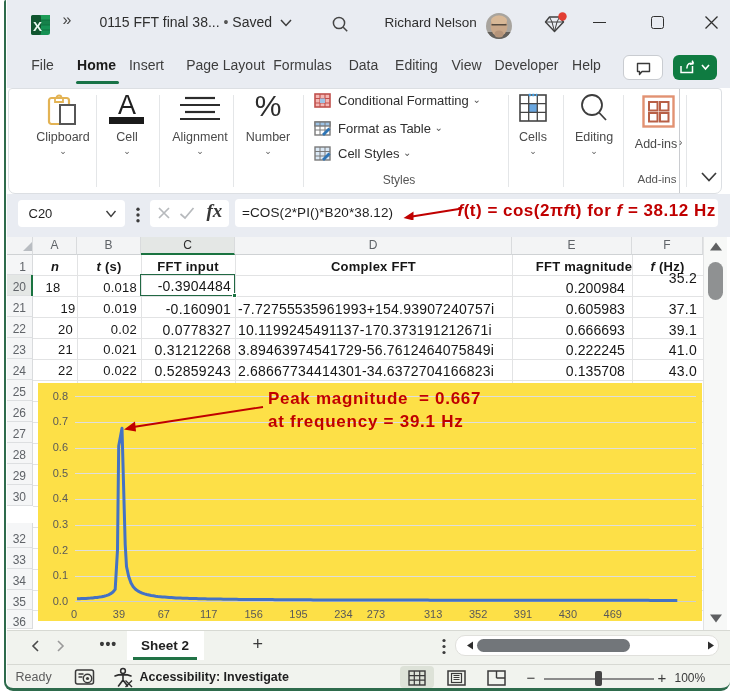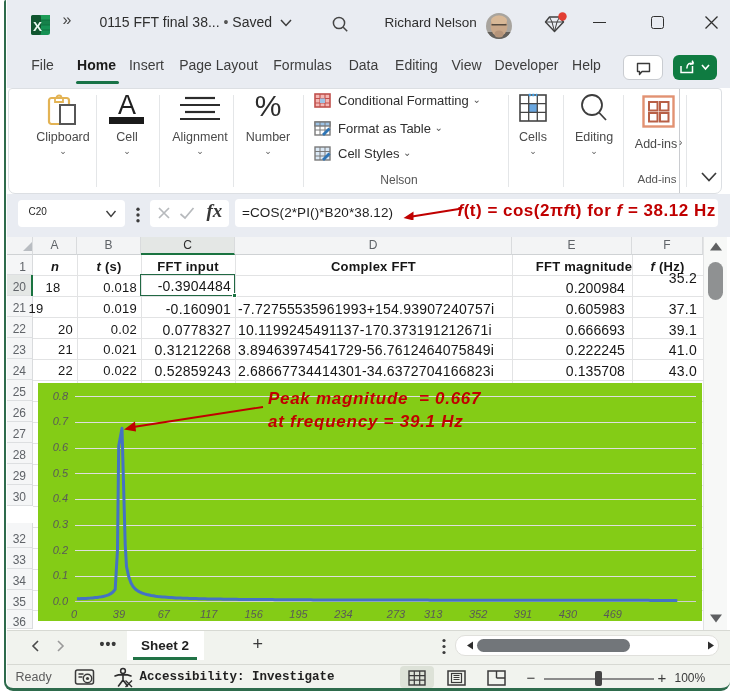--- a/index.html
+++ b/index.html
@@ -76,21 +76,21 @@
     <div class="abs" style="left:644px;top:16px;width:13px;height:13px;border:1.4px solid #303030;border-radius:2.5px;"></div>
     <svg class="abs" style="left:697px;top:15px" width="15" height="15" viewBox="0 0 15 15">
         <path d="M1.5 1.5 L13.5 13.5 M13.5 1.5 L1.5 13.5" stroke="#303030" stroke-width="1.3"></path>
       </svg>
   </div>
   <div id="tabsrow">
     <div class="rtab" style="left:23px;width:26px;">File</div>
     <div class="rtab" style="left:67px;width:46px;font-weight:bold;color:#1b1b1b;">Home</div>
     <div class="abs" style="left:69px;top:36px;width:43px;height:3px;background:#187347;border-radius:2px;"></div>
     <div class="rtab" style="left:119px;width:42px;">Insert</div>
-    <div class="rtab" style="left:169px;width:86px;">Page Layout</div>
+    <div class="rtab" style="left:176px;width:86px;">Page Layout</div>
     <div class="rtab" style="left:262px;width:68px;">Formulas</div>
     <div class="rtab" style="left:337px;width:40px;">Data</div>
     <div class="rtab" style="left:384px;width:52px;">Editing</div>
     <div class="rtab" style="left:442px;width:36px;">View</div>
     <div class="rtab" style="left:484px;width:72px;">Developer</div>
     <div class="rtab" style="left:562px;width:36px;">Help</div>
     <div class="abs" style="left:616px;top:10px;width:40px;height:25px;background:#fff;border:1px solid #c9ccd1;border-radius:6px;"></div>
     <svg class="abs" style="left:628px;top:16px" width="17" height="15" viewBox="0 0 17 15">
         <path d="M2.5 2.5 h12 v8 h-7.5 l-2.5 3 v-3 h-2 z" fill="none" stroke="#3a3a3a" stroke-width="1.4" stroke-linejoin="round"></path>
       </svg>
@@ -151,21 +151,21 @@
       <path d="M1 9 h15 M6 1 v13 M11 1 v13" stroke="#7a7a7a" stroke-width="1"></path>
       <path d="M8 13 L14.5 6.5 L16.5 8.5 L10 15 Z" fill="#2e75b6"></path>
     </svg>
     <div class="abs" style="left:329px;top:31.5px;font-size:13px;color:#2f2f2f;">Format as Table <span style="font-size:10px;color:#555;position:relative;top:-2px;">⌄</span></div>
     <svg class="abs" style="left:305px;top:57px" width="17" height="15" viewBox="0 0 17 15">
       <rect x="1" y="1" width="15" height="13" fill="#dae8f5" stroke="#7a7a7a" stroke-width="1.4"></rect>
       <path d="M1 5.5 h15 M1 10 h15 M6 1 v13 M11 1 v13" stroke="#7a7a7a" stroke-width="1"></path>
       <path d="M8 13 L14.5 6.5 L16.5 8.5 L10 15 Z" fill="#2e75b6"></path>
     </svg>
     <div class="abs" style="left:329px;top:56.5px;font-size:13px;color:#2f2f2f;">Cell Styles <span style="font-size:10px;color:#555;position:relative;top:-2px;">⌄</span></div>
-    <div class="glabel" style="left:355px;top:84px;width:70px;font-size:12px;color:#555;">Nelson</div>
+    <div class="glabel" style="left:355px;top:84px;width:70px;font-size:12px;color:#555;">Styles</div>
 
     <svg class="abs" style="left:508px;top:4px" width="32" height="30" viewBox="0 0 32 30">
       <rect x="3" y="2" width="26" height="26" fill="#fff" stroke="#444" stroke-width="1.6"></rect>
       <rect x="11.7" y="10.7" width="8.6" height="8.6" fill="#6aa7e0"></rect>
       <path d="M3 10.7 h26 M3 19.3 h26 M11.7 2 v26 M20.3 2 v26" stroke="#444" stroke-width="1.3"></path>
       <path d="M11.7 2 h8.6" stroke="#41a0e8" stroke-width="2.5" stroke-dasharray="2 1.6"></path>
     </svg>
     <div class="glabel" style="left:502px;top:41px;width:44px;">Cells</div>
     <div class="gchev" style="left:502px;top:57px;width:44px;">⌄</div>
 
@@ -187,21 +187,21 @@
     <div class="abs" style="left:670px;top:48px;font-size:10px;color:#555;">›</div>
     <div class="glabel" style="left:622px;top:84px;width:52px;font-size:11.5px;color:#555;">Add-ins</div>
 
     <svg class="abs" style="left:690px;top:81px" width="20" height="14" viewBox="0 0 20 14">
         <path d="M3 3 L10 10.5 L17 3" stroke="#3c3c3c" stroke-width="1.7" fill="none"></path>
       </svg>
   </div>
   <div id="fbar">
 
     <div class="abs" style="left:11.5px;top:6px;width:107px;height:27px;background:#fff;border-radius:4px;"></div>
-    <div class="abs" style="left:22px;top:12px;font-size:10px;color:#1f1f1f;">C20</div>
+    <div class="abs" style="left:22px;top:12px;font-size:13px;color:#1f1f1f;">C20</div>
     <svg class="abs" style="left:98px;top:15px" width="12" height="10" viewBox="0 0 12 10">
         <path d="M1.5 2 L6 7.5 L10.5 2" stroke="#3c3c3c" stroke-width="1.4" fill="none"></path>
       </svg>
     <svg class="abs" style="left:128.5px;top:13px" width="6" height="16" viewBox="0 0 6 16">
         <circle cx="3" cy="2.2" r="1.7" fill="#3b3b3b"></circle>
         <circle cx="3" cy="8" r="1.7" fill="#3b3b3b"></circle>
         <circle cx="3" cy="13.8" r="1.7" fill="#3b3b3b"></circle>
       </svg>
     <div class="abs" style="left:143px;top:5.5px;width:79px;height:27px;background:#fff;border-radius:4px;"></div>
     <svg class="abs" style="left:150.5px;top:12px" width="14" height="14" viewBox="0 0 14 14">
@@ -277,21 +277,21 @@
 <div class="cell" style="left:70.5px;top:22px;width:64px;text-align:center;font-weight:bold;"><i>t</i> (s)</div>
 <div class="cell" style="left:134.5px;top:22px;width:94px;text-align:center;font-weight:bold;">FFT input</div>
 <div class="cell" style="left:228.5px;top:22px;width:277px;text-align:center;font-weight:bold;">Complex FFT</div>
 <div class="cell" style="left:505.5px;top:22px;width:120px;text-align:center;font-weight:bold;margin-left:12px;">FFT magnitude</div>
 <div class="cell" style="left:625.5px;top:22px;width:71px;text-align:center;font-weight:bold;"><i>f</i> (Hz)</div>
 <div class="cell" style="left:26.5px;top:42.64px;width:40px;text-align:center;">18</div>
 <div class="cell" style="left:70.5px;top:42.64px;width:60px;text-align:right;">0.018</div>
 <div class="cell" style="font-size:14px;left:134.5px;top:41px;width:90px;text-align:right;">-0.3904484</div>
 <div class="cell" style="left:505.5px;top:42.64px;width:113px;text-align:right;font-size:14px;letter-spacing:0.1px;">0.200984</div>
 <div class="cell" style="left:625.5px;top:33px;width:65px;text-align:right;font-size:14px;">35.2</div>
-<div class="cell" style="left:22px;top:63.58px;width:40px;text-align:left;">19</div>
+<div class="cell" style="left:29px;top:63.58px;width:40px;text-align:right;">19</div>
 <div class="cell" style="left:70.5px;top:63.58px;width:60px;text-align:right;">0.019</div>
 <div class="cell" style="font-size:14px;left:134.5px;top:63.58px;width:90px;text-align:right;">-0.160901</div>
 <div class="cell" style="font-size:14px;letter-spacing:0.2px;left:231.5px;top:63.58px;">-7.72755535961993+154.93907240757i</div>
 <div class="cell" style="left:505.5px;top:63.58px;width:113px;text-align:right;font-size:14px;letter-spacing:0.1px;">0.605983</div>
 <div class="cell" style="left:625.5px;top:63.58px;width:65px;text-align:right;font-size:14px;">37.1</div>
 <div class="cell" style="left:26.5px;top:84.52px;width:40px;text-align:right;">20</div>
 <div class="cell" style="left:70.5px;top:84.52px;width:60px;text-align:right;">0.02</div>
 <div class="cell" style="font-size:14px;left:134.5px;top:84.52px;width:90px;text-align:right;">0.0778327</div>
 <div class="cell" style="font-size:14px;letter-spacing:0.2px;left:231.5px;top:84.52px;">10.1199245491137-170.373191212671i</div>
 <div class="cell" style="left:505.5px;top:84.52px;width:113px;text-align:right;font-size:14px;letter-spacing:0.1px;">0.666693</div>
@@ -303,21 +303,21 @@
 <div class="cell" style="left:505.5px;top:105.46px;width:113px;text-align:right;font-size:14px;letter-spacing:0.1px;">0.222245</div>
 <div class="cell" style="left:625.5px;top:105.46px;width:65px;text-align:right;font-size:14px;">41.0</div>
 <div class="cell" style="left:26.5px;top:126.4px;width:40px;text-align:right;">22</div>
 <div class="cell" style="left:70.5px;top:126.4px;width:60px;text-align:right;">0.022</div>
 <div class="cell" style="font-size:14px;left:134.5px;top:126.4px;width:90px;text-align:right;">0.52859243</div>
 <div class="cell" style="font-size:14px;letter-spacing:0.2px;left:231.5px;top:126.4px;">2.68667734414301-34.6372704166823i</div>
 <div class="cell" style="left:505.5px;top:126.4px;width:113px;text-align:right;font-size:14px;letter-spacing:0.1px;">0.135708</div>
 <div class="cell" style="left:625.5px;top:126.4px;width:65px;text-align:right;font-size:14px;">43.0</div>
 <div class="abs" style="left:133.5px;top:37.4px;width:95px;height:22px;border:1.6px solid #216944;"></div>
 <div class="abs" style="left:225.5px;top:56.4px;width:5px;height:5px;background:#1a7340;border:1px solid #fff;"></div>
-<div class="abs" id="chart" style="left:31.5px;top:146px;width:664px;height:238px;background:#84cc16;font-style:italic;">
+<div class="abs" id="chart" style="left:31.5px;top:146px;width:664px;height:238px;background:#fde047;">
 <div class="abs" style="left:37px;top:13.3px;width:621px;height:1px;background:#dedede;"></div>
 <div class="abs" style="left:37px;top:38.9px;width:621px;height:1px;background:#dedede;"></div>
 <div class="abs" style="left:37px;top:64.6px;width:621px;height:1px;background:#dedede;"></div>
 <div class="abs" style="left:37px;top:90.2px;width:621px;height:1px;background:#dedede;"></div>
 <div class="abs" style="left:37px;top:115.9px;width:621px;height:1px;background:#dedede;"></div>
 <div class="abs" style="left:37px;top:141.5px;width:621px;height:1px;background:#dedede;"></div>
 <div class="abs" style="left:37px;top:167.2px;width:621px;height:1px;background:#dedede;"></div>
 <div class="abs" style="left:37px;top:192.8px;width:621px;height:1px;background:#dedede;"></div>
 <div class="abs" style="left:37px;top:218.4px;width:621px;height:1px;background:#cfcfcf;"></div>
 <div class="abs" style="left:6px;top:6.8px;width:24px;text-align:right;font-size:11px;color:#595959;">0.8</div>
@@ -329,21 +329,21 @@
 <div class="abs" style="left:6px;top:160.6px;width:24px;text-align:right;font-size:11px;color:#595959;">0.2</div>
 <div class="abs" style="left:6px;top:186.3px;width:24px;text-align:right;font-size:11px;color:#595959;">0.1</div>
 <div class="abs" style="left:6px;top:211.9px;width:24px;text-align:right;font-size:11px;color:#595959;">0.0</div>
 <div class="abs" style="left:21.0px;top:225px;width:30px;text-align:center;font-size:11px;color:#595959;">0</div>
 <div class="abs" style="left:65.9px;top:225px;width:30px;text-align:center;font-size:11px;color:#595959;">39</div>
 <div class="abs" style="left:110.8px;top:225px;width:30px;text-align:center;font-size:11px;color:#595959;">67</div>
 <div class="abs" style="left:155.7px;top:225px;width:30px;text-align:center;font-size:11px;color:#595959;">117</div>
 <div class="abs" style="left:200.6px;top:225px;width:30px;text-align:center;font-size:11px;color:#595959;">156</div>
 <div class="abs" style="left:245.5px;top:225px;width:30px;text-align:center;font-size:11px;color:#595959;">195</div>
 <div class="abs" style="left:290.4px;top:225px;width:30px;text-align:center;font-size:11px;color:#595959;">234</div>
-<div class="abs" style="left:343px;top:225px;width:30px;text-align:center;font-size:11px;color:#595959;">273</div>
+<div class="abs" style="left:323px;top:225px;width:30px;text-align:center;font-size:11px;color:#595959;">273</div>
 <div class="abs" style="left:380.2px;top:225px;width:30px;text-align:center;font-size:11px;color:#595959;">313</div>
 <div class="abs" style="left:425.1px;top:225px;width:30px;text-align:center;font-size:11px;color:#595959;">352</div>
 <div class="abs" style="left:470.0px;top:225px;width:30px;text-align:center;font-size:11px;color:#595959;">391</div>
 <div class="abs" style="left:514.9px;top:225px;width:30px;text-align:center;font-size:11px;color:#595959;">430</div>
 <div class="abs" style="left:559.8px;top:225px;width:30px;text-align:center;font-size:11px;color:#595959;">469</div>
 <svg class="abs" style="left:0;top:0" width="664" height="238" viewBox="0 0 664 238">
           <polyline points="39.0,215.8 41.2,215.7 43.5,215.6 45.7,215.5 48.0,215.4 50.2,215.2 52.5,215.1 54.7,214.9 57.0,214.6 59.2,214.4 61.5,214.1 63.7,213.7 66.0,213.2 68.2,212.6 70.5,211.8 72.7,210.7 75.0,209.0 77.2,206.4 79.5,166.9 80.7,63.0 84.0,45.3 87.2,161.5 88.5,183.5 90.7,193.5 93.0,200.0 95.2,203.7 97.5,206.2 99.7,207.9 102.0,209.1 104.2,210.1 106.5,210.9 108.7,211.5 111.0,212.0 113.2,212.5 115.4,212.8 117.7,213.2 119.9,213.5 122.2,213.7 124.4,213.9 126.7,214.1 128.9,214.3 131.2,214.5 133.4,214.6 135.7,214.7 137.9,214.9 140.2,215.0 142.4,215.1 144.7,215.2 146.9,215.3 149.2,215.3 151.4,215.4 153.7,215.5 155.9,215.6 158.2,215.6 160.4,215.7 162.7,215.7 164.9,215.8 167.2,215.8 169.4,215.9 171.7,215.9 173.9,216.0 176.2,216.0 178.4,216.1 180.7,216.1 182.9,216.1 185.2,216.2 187.4,216.2 189.6,216.2 191.9,216.3 194.1,216.3 196.4,216.3 198.6,216.3 200.9,216.4 203.1,216.4 205.4,216.4 207.6,216.4 209.9,216.5 212.1,216.5 214.4,216.5 216.6,216.5 218.9,216.5 221.1,216.5 223.4,216.6 225.6,216.6 227.9,216.6 230.1,216.6 232.4,216.6 234.6,216.6 236.9,216.7 239.1,216.7 241.4,216.7 243.6,216.7 245.9,216.7 248.1,216.7 250.4,216.7 252.6,216.8 254.9,216.8 257.1,216.8 259.4,216.8 261.6,216.8 263.8,216.8 266.1,216.8 268.3,216.8 270.6,216.8 272.8,216.8 275.1,216.9 277.3,216.9 279.6,216.9 281.8,216.9 284.1,216.9 286.3,216.9 288.6,216.9 290.8,216.9 293.1,216.9 295.3,216.9 297.6,216.9 299.8,216.9 302.1,217.0 304.3,217.0 306.6,217.0 308.8,217.0 311.1,217.0 313.3,217.0 315.6,217.0 317.8,217.0 320.1,217.0 322.3,217.0 324.6,217.0 326.8,217.0 329.1,217.0 331.3,217.0 333.6,217.0 335.8,217.0 338.0,217.0 340.3,217.1 342.5,217.1 344.8,217.1 347.0,217.1 349.3,217.1 351.5,217.1 353.8,217.1 356.0,217.1 358.3,217.1 360.5,217.1 362.8,217.1 365.0,217.1 367.3,217.1 369.5,217.1 371.8,217.1 374.0,217.1 376.3,217.1 378.5,217.1 380.8,217.1 383.0,217.1 385.3,217.1 387.5,217.1 389.8,217.1 392.0,217.2 394.3,217.2 396.5,217.2 398.8,217.2 401.0,217.2 403.3,217.2 405.5,217.2 407.8,217.2 410.0,217.2 412.2,217.2 414.5,217.2 416.7,217.2 419.0,217.2 421.2,217.2 423.5,217.2 425.7,217.2 428.0,217.2 430.2,217.2 432.5,217.2 434.7,217.2 437.0,217.2 439.2,217.2 441.5,217.2 443.7,217.2 446.0,217.2 448.2,217.2 450.5,217.2 452.7,217.2 455.0,217.2 457.2,217.2 459.5,217.2 461.7,217.2 464.0,217.2 466.2,217.2 468.5,217.2 470.7,217.2 473.0,217.3 475.2,217.3 477.5,217.3 479.7,217.3 482.0,217.3 484.2,217.3 486.4,217.3 488.7,217.3 490.9,217.3 493.2,217.3 495.4,217.3 497.7,217.3 499.9,217.3 502.2,217.3 504.4,217.3 506.7,217.3 508.9,217.3 511.2,217.3 513.4,217.3 515.7,217.3 517.9,217.3 520.2,217.3 522.4,217.3 524.7,217.3 526.9,217.3 529.2,217.3 531.4,217.3 533.7,217.3 535.9,217.3 538.2,217.3 540.4,217.3 542.7,217.3 544.9,217.3 547.2,217.3 549.4,217.3 551.7,217.3 553.9,217.3 556.2,217.3 558.4,217.3 560.6,217.3 562.9,217.3 565.1,217.3 567.4,217.3 569.6,217.3 571.9,217.3 574.1,217.3 576.4,217.3 578.6,217.3 580.9,217.3 583.1,217.3 585.4,217.3 587.6,217.3 589.9,217.3 592.1,217.3 594.4,217.3 596.6,217.3 598.9,217.3 601.1,217.3 603.4,217.3 605.6,217.3 607.9,217.3 610.1,217.3 612.4,217.4 614.6,217.4 616.9,217.4 619.1,217.4 621.4,217.4 623.6,217.4 625.9,217.4 628.1,217.4 630.4,217.4 632.6,217.4 634.8,217.4 637.1,217.4 639.3,217.4" fill="none" stroke="#4472c4" stroke-width="3" stroke-linejoin="round"></polyline>
         </svg>
 <div class="abs" style="left:230px;top:6px;font-size:17px;letter-spacing:0.7px;font-weight:bold;color:#c00000;white-space:nowrap;">Peak magnitude&nbsp; = 0.667</div>
 <div class="abs" style="left:230px;top:29px;font-size:17px;letter-spacing:0.75px;font-weight:bold;color:#c00000;white-space:nowrap;">at frequency = 39.1 Hz</div>
@@ -395,21 +395,21 @@
       <rect x="1.5" y="2" width="18" height="14" rx="2" fill="none" stroke="#3a3a3a" stroke-width="1.5"></rect>
       <path d="M4.5 6 h5 M4.5 9 h4" stroke="#3a3a3a" stroke-width="1.3"></path>
       <circle cx="13.5" cy="10.5" r="4.2" fill="none" stroke="#3a3a3a" stroke-width="1.4"></circle>
       <circle cx="13.5" cy="10.5" r="1.6" fill="#3a3a3a"></circle>
     </svg>
     <svg class="abs" style="left:105px;top:7px" width="22" height="22" viewBox="0 0 22 22">
       <circle cx="11" cy="4" r="2.4" fill="none" stroke="#2d2d2d" stroke-width="1.5"></circle>
       <path d="M3 9 C7 7.2 15 7.2 19 9 M11 8 L11 13 M11 13 L6.5 19 M11 13 L15.5 19" fill="none" stroke="#2d2d2d" stroke-width="1.6" stroke-linecap="round"></path>
       <path d="M13.5 13.5 L20 20 M20 13.5 L13.5 20" stroke="#2d2d2d" stroke-width="1.4"></path>
     </svg>
-    <div class="abs" style="left:133px;top:9.5px;font-size:12.5px;font-weight:bold;color:#1f1f1f;font-family:Liberation Mono, monospace;">Accessibility: Investigate</div>
+    <div class="abs" style="left:133px;top:9.5px;font-size:12.5px;font-weight:bold;color:#1f1f1f;">Accessibility: Investigate</div>
     <div class="abs" style="left:393px;top:6px;width:34px;height:22px;background:#dde2d8;border-radius:4px;"></div>
     <svg class="abs" style="left:401px;top:10px" width="18" height="16" viewBox="0 0 18 16">
       <rect x="1" y="1" width="16" height="14" fill="none" stroke="#3a3a3a" stroke-width="1.4"></rect>
       <path d="M1 5.6 h16 M1 10.2 h16 M6.3 1 v14 M11.7 1 v14" stroke="#3a3a3a" stroke-width="1.2"></path>
     </svg>
     <svg class="abs" style="left:440px;top:10px" width="19" height="16" viewBox="0 0 19 16">
       <rect x="1" y="1" width="17" height="14" fill="none" stroke="#3a3a3a" stroke-width="1.5"></rect>
       <rect x="4.5" y="3.5" width="10" height="9" fill="none" stroke="#3a3a3a" stroke-width="1.2"></rect>
       <path d="M6.5 5.5 h6 M6.5 7.5 h6 M6.5 9.5 h6" stroke="#3a3a3a" stroke-width="1"></path>
     </svg>

